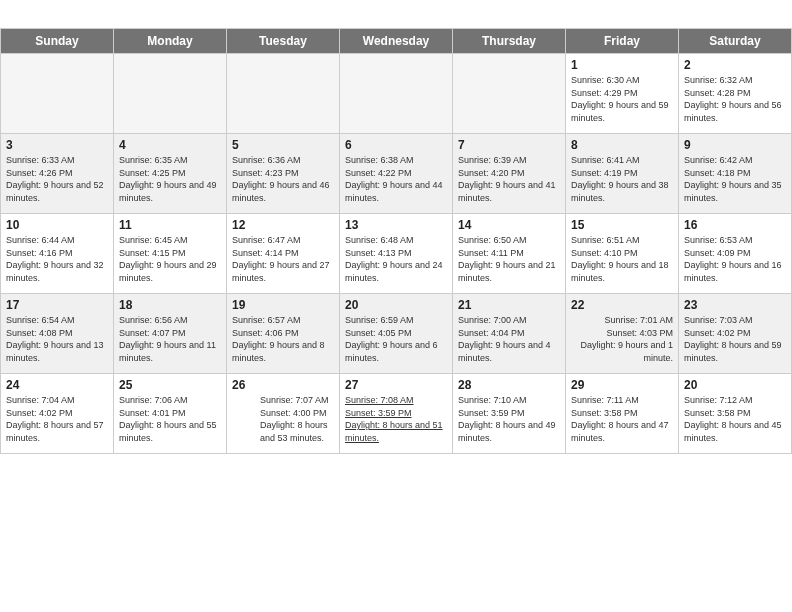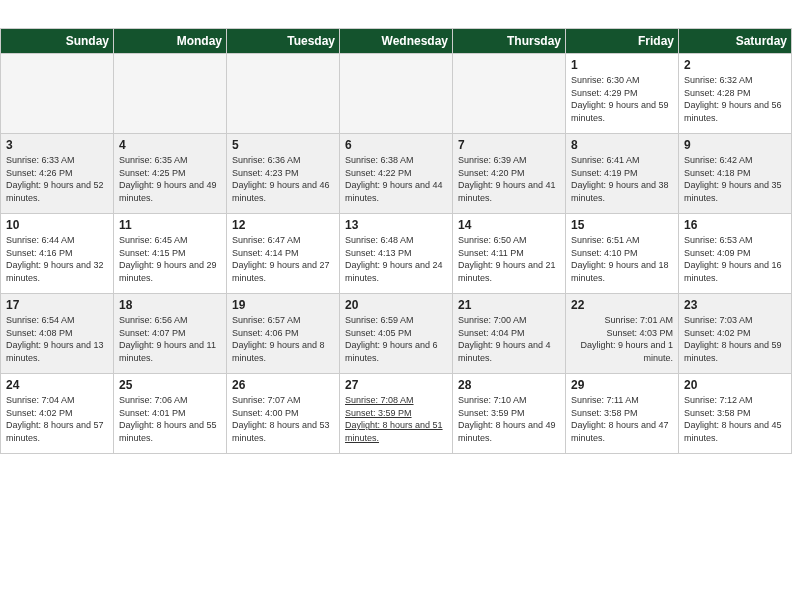--- a/index.html
+++ b/index.html
@@ -52,26 +52,26 @@
       font-size: 14px;
       color: #444;
     }
     .calendar {
       width: 100%;
       border-collapse: collapse;
       table-layout: fixed;
       margin-top: 4px;
     }
     .calendar th {
-      background: #14532d;
+      background: #737373;
       color: #fff;
       font-size: 12px;
       font-weight: bold;
       padding: 5px 4px;
-      text-align: right;
+      text-align: center;
       border: 1px solid #ccc;
     }
     .calendar td {
       border: 1px solid #ccc;
       vertical-align: top;
       padding: 4px 5px;
       font-size: 9.5px;
       color: #333;
       height: 80px;
       background: #fff;
@@ -275,21 +275,21 @@
 Daylight: 8 hours and 57 minutes.</div>
         </td>
         <td>
           <span class="day-num">25</span>
           <div class="day-info" style="white-space: pre-line;">Sunrise: 7:06 AM
 Sunset: 4:01 PM
 Daylight: 8 hours and 55 minutes.</div>
         </td>
         <td>
           <span class="day-num">26</span>
-          <div class="day-info" style="white-space: pre-line;">Sunrise: 7:07 AM
+          <div class="day-info" style="white-space: pre-line; margin-left: 28px;">Sunrise: 7:07 AM
 Sunset: 4:00 PM
 Daylight: 8 hours and 53 minutes.</div>
         </td>
         <td>
           <span class="day-num">27</span>
           <div class="day-info" style="white-space: pre-line; text-decoration: underline;">Sunrise: 7:08 AM
 Sunset: 3:59 PM
 Daylight: 8 hours and 51 minutes.</div>
         </td>
         <td>

